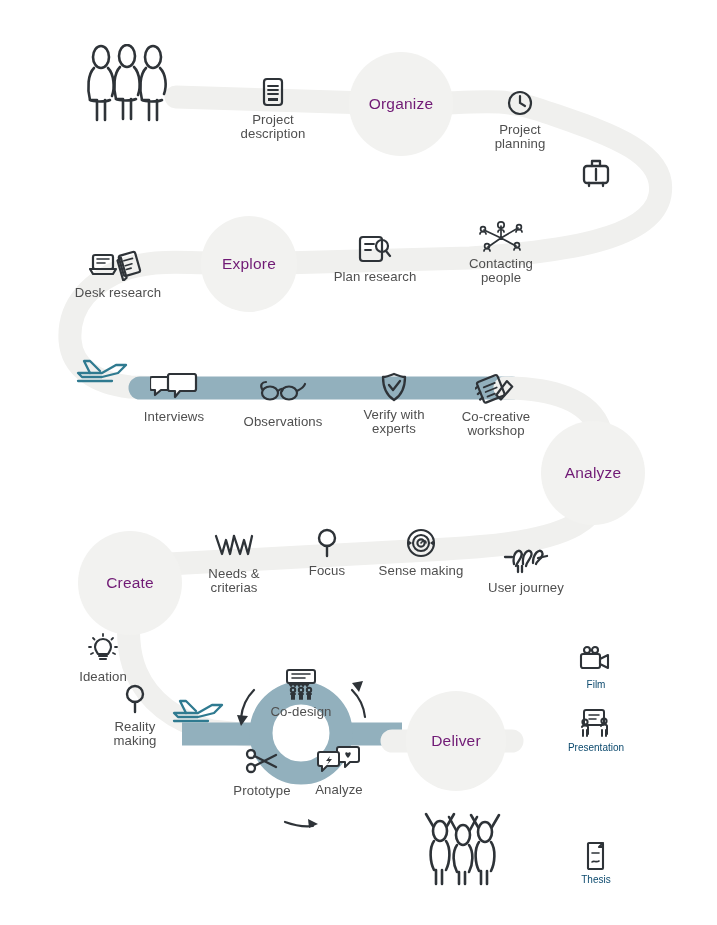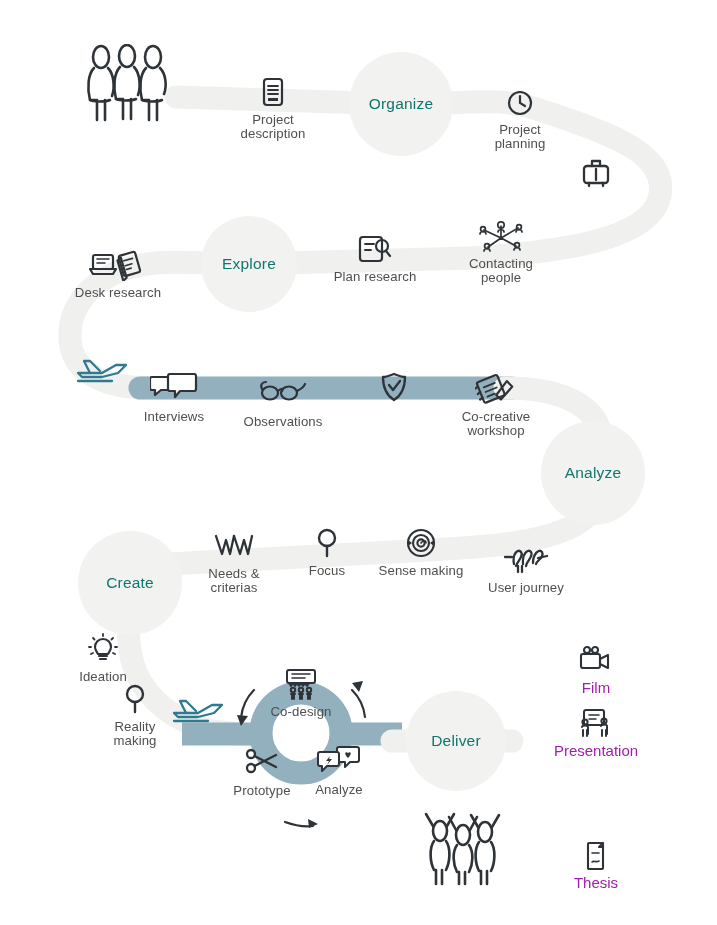--- a/index.html
+++ b/index.html
@@ -44,43 +44,43 @@
     line-height: 1.08;
     color: #4f4f4f;
     white-space: pre-line;
     letter-spacing: 0.1px;
   }
   .phase {
     position: absolute;
     transform: translate(-50%, -50%);
     text-align: center;
     font-size: 15.5px;
-    color: #0f766e;
+    color: #701a75;
     width: 130px;
     letter-spacing: 0.2px;
   }
   .figure-group {
     position: absolute;
   }
   .deliv {
     position: absolute;
     transform: translate(-50%, 0);
     width: 120px;
     text-align: center;
   }
   .deliv .glyph {
     display: block;
     height: 32px;
     margin: 0 auto 3px auto;
   }
   .deliv .lbl {
     display: block;
-    font-size: 15px;
+    font-size: 10px;
     line-height: 1.08;
-    color: #a21caf;
+    color: #0c4a6e;
     white-space: pre-line;
   }
   .plane {
     position: absolute;
   }
 </style>
 </head>
 <body>
 
 <div id="diagram">
@@ -343,20 +343,22 @@
 
   <div class="node" style="left:394px; top:371px;">
     <span class="glyph">
       <svg width="28" height="32" viewBox="0 0 28 32" aria-hidden="true">
         <g fill="none" stroke="#2e3338" stroke-width="2.3" stroke-linejoin="round" stroke-linecap="round">
           <path d="M 14,3 C 9,5 5,6 3,6 C 3,16 6,24 14,29 C 22,24 25,16 25,6 C 23,6 19,5 14,3 Z"></path>
           <path d="M 9,14 L 13,19 L 20,10"></path>
         </g>
       </svg>
     </span>
+    <span class="lbl">Verify with
+experts</span>
   </div>
 
   <div class="node" style="left:496px; top:373px;">
     <span class="glyph">
       <svg width="42" height="32" viewBox="0 0 42 32" aria-hidden="true">
         <g fill="none" stroke="#2e3338" stroke-width="2.2" stroke-linejoin="round" stroke-linecap="round">
           <g transform="rotate(-22 18 16)">
             <rect x="5" y="4" width="22" height="22" rx="2"></rect>
             <path d="M 10,11 h 12 M 10,16 h 12 M 10,21 h 8" stroke-width="1.7"></path>
             <path d="M 5,8 l -3,1 M 5,14 l -3,1 M 5,20 l -3,1"></path>

